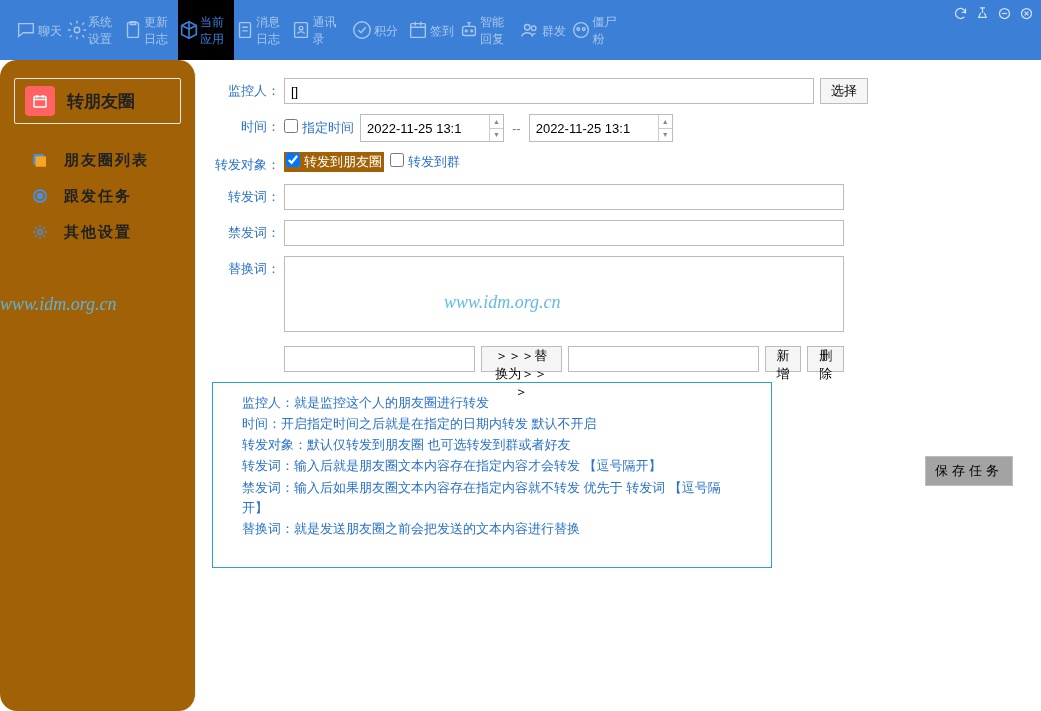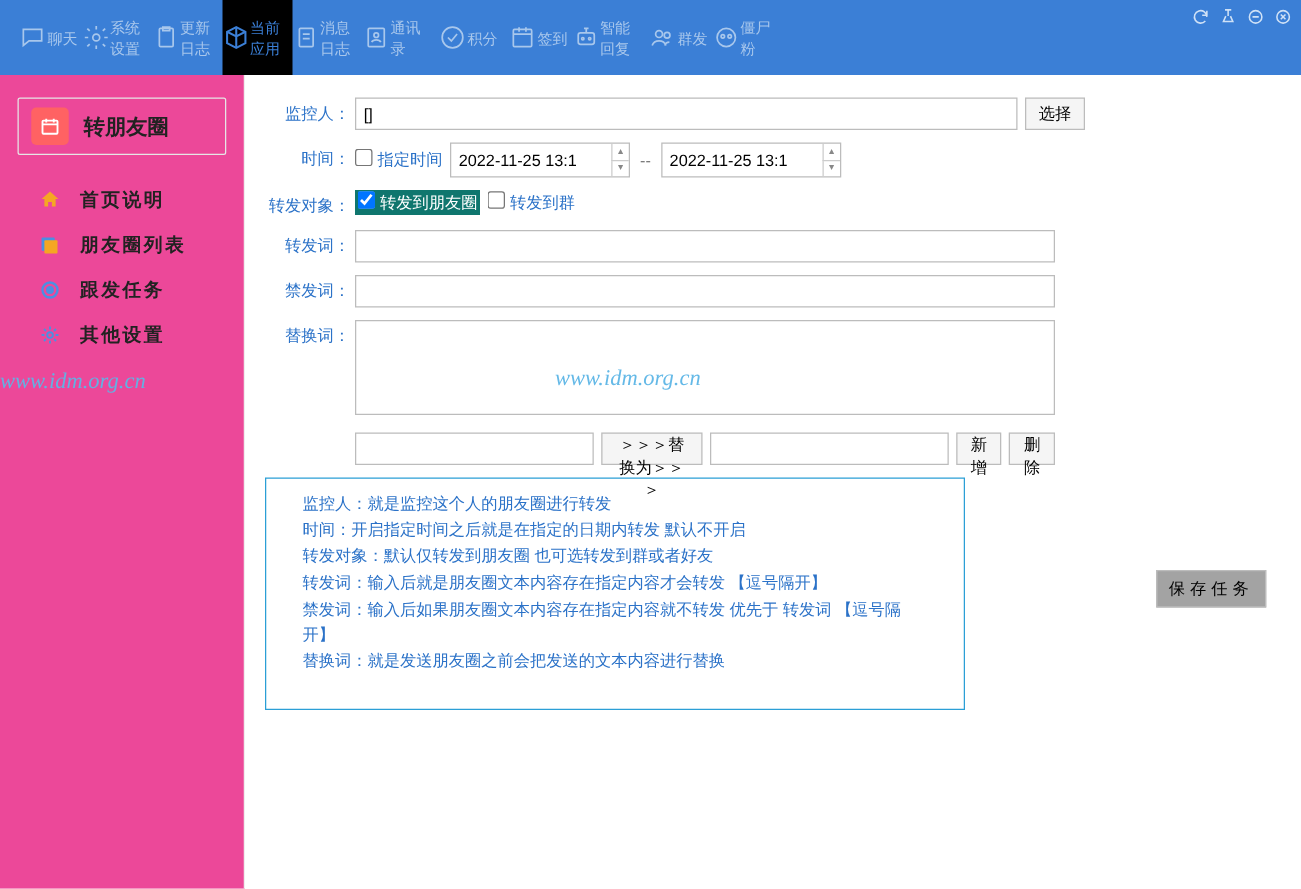--- a/index.html
+++ b/index.html
@@ -9,21 +9,21 @@
 .top-toolbar { background: #3b7fd6; height: 60px; display: flex; align-items: center; padding: 0 10px; position: relative; }
 .toolbar-item { display: flex; flex-direction: row; align-items: center; justify-content: center; width: 56px; height: 60px; color: #a8c7ec; cursor: pointer; position: relative; }
 .toolbar-item.active { background: #000000; color: #3b7fd6; }
 .toolbar-item .ticon { width: 24px; height: 24px; display: flex; align-items: center; justify-content: center; }
 .toolbar-item .tlabel { font-size: 12px; margin-top: 2px; }
 .toolbar-right { position: absolute; right: 6px; top: 4px; display: flex; gap: 4px; }
 .toolbar-right .wbtn { width: 18px; height: 18px; display: flex; align-items: center; justify-content: center; color: #cfe1f6; cursor: pointer; }
 
 
 .main { display: flex; height: calc(100% - 60px); }
-.sidebar { width: 196px; background: #ec4899; padding-top: 18px; border-right: 1px solid #eee; }
+.sidebar { width: 196px; background: #a16207; padding-top: 18px; border-right: 1px solid #eee; border-radius: 17px; }
 .side-title { margin: 0 14px 18px 14px; height: 46px; display: flex; align-items: center; border: 1px solid #e6e6e6; border-radius: 2px; padding: 0 10px; }
 .side-title .side-icon { width: 30px; height: 30px; background: #ff6263; border-radius: 4px; margin-right: 12px; display: flex; align-items: center; justify-content: center; }
 .side-title .side-text { font-size: 17px; font-weight: bold; color: #222; }
 .side-item { display: flex; align-items: center; padding: 8px 20px 8px 30px; cursor: pointer; }
 .side-item .sicon { width: 20px; height: 20px; margin-right: 14px; display: flex; align-items: center; justify-content: center; }
 .side-item .slabel { font-size: 15px; font-weight: bold; color: #222; letter-spacing: 2px; }
 
 .content { flex: 1; padding: 18px 20px 0 14px; position: relative; }
 .form-row { display: flex; align-items: flex-start; margin-bottom: 10px; }
 .form-label { width: 74px; text-align: right; color: #2b72c8; font-size: 13px; padding-top: 4px; padding-right: 4px; }
@@ -194,28 +194,20 @@
       <span class="side-icon">
           <svg width="18" height="18" viewBox="0 0 24 24" fill="none" stroke="#fff" stroke-width="2">
             <rect x="4" y="6" width="16" height="14" rx="1"></rect>
             <path d="M4 10h16M8 4v4M16 4v4"></path>
           </svg>
         </span>
       <span class="side-text">转朋友圈</span>
     </div>
     <div class="side-item">
       <span class="sicon">
-          <svg width="18" height="18" viewBox="0 0 24 24" fill="#f5a623">
-            <path d="M12 3l9 8h-3v8h-4v-5h-4v5H6v-8H3l9-8z"></path>
-          </svg>
-        </span>
-      <span class="slabel">首页说明</span>
-    </div>
-    <div class="side-item">
-      <span class="sicon">
           <svg width="18" height="18" viewBox="0 0 24 24" fill="#4a90e2">
             <rect x="3" y="4" width="14" height="14" rx="1"></rect>
             <rect x="6" y="7" width="14" height="14" rx="1" fill="#f5a623"></rect>
           </svg>
         </span>
       <span class="slabel">朋友圈列表</span>
     </div>
     <div class="side-item">
       <span class="sicon">
           <svg width="18" height="18" viewBox="0 0 24 24" fill="none" stroke="#4a90e2" stroke-width="2.5">
@@ -267,21 +259,21 @@
               <div>▲</div>
               <div>▼</div>
             </span>
         </span>
       </div>
     </div>
 
     <div class="form-row">
       <div class="form-label">转发对象：</div>
       <div class="form-body">
-        <label class="checkbox-wrap" style="background:#0f766e;color:#fff;padding:1px 2px">
+        <label class="checkbox-wrap" style="background:#a16207;color:#fff;padding:1px 2px">
           <input type="checkbox" checked="" style="">
           <span>转发到朋友圈</span>
         </label>
         <label class="checkbox-wrap">
           <input type="checkbox" style="">
           <span>转发到群</span>
         </label>
       </div>
     </div>
 

